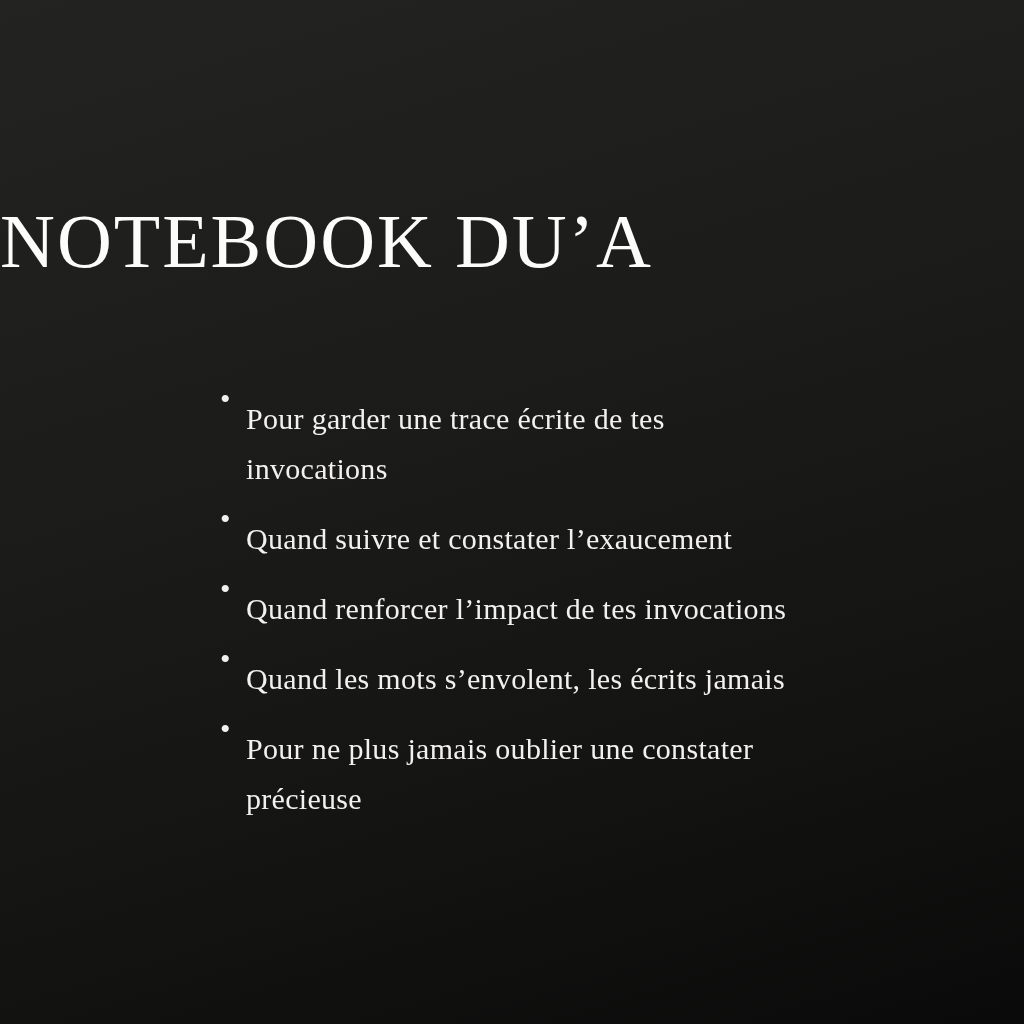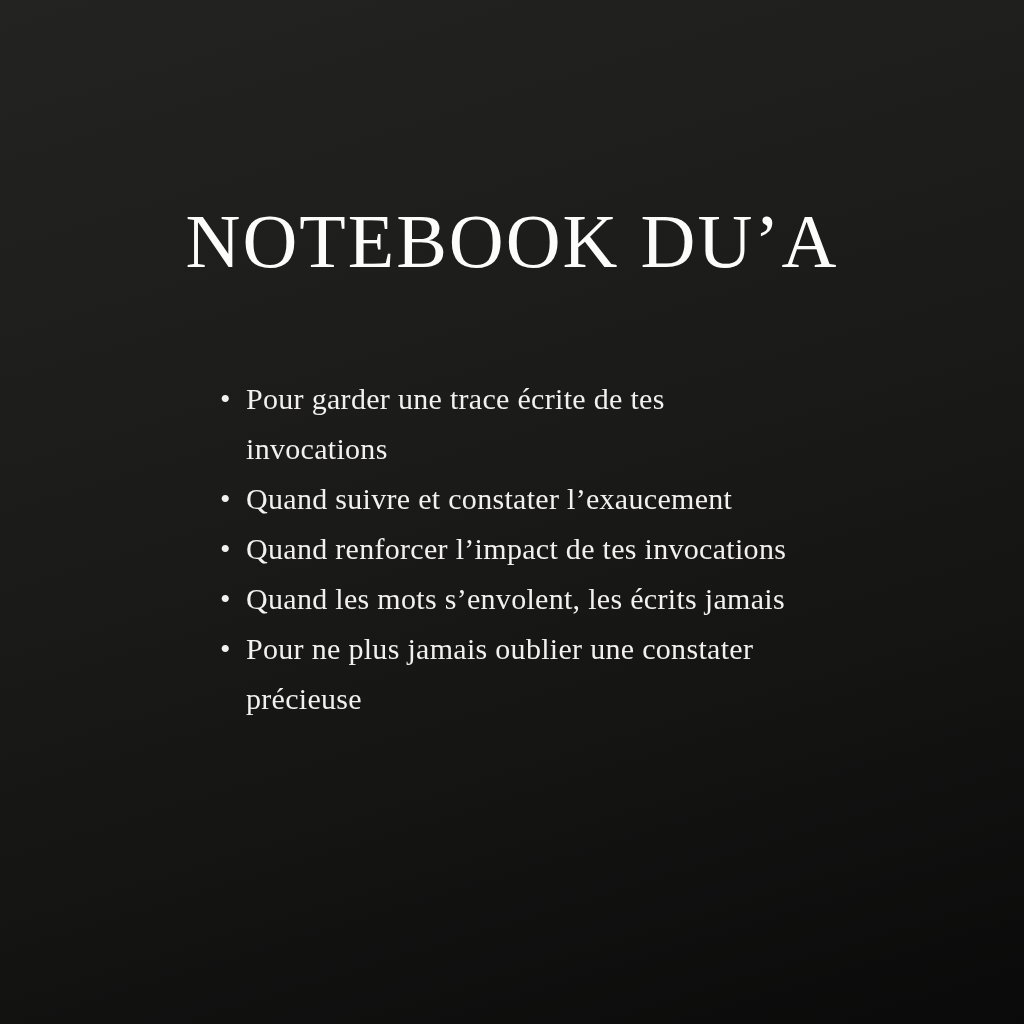--- a/index.html
+++ b/index.html
@@ -19,21 +19,21 @@
       var(--background-bottom, #0a0a0a) 100%
     );
     font-family: "Liberation Serif", "DejaVu Serif", serif;
   }
   .title {
     position: absolute;
     top: 198px;
     left: 0;
     right: 0;
     margin: 0;
-    text-align: center;
+    text-align: left;
     font-size: 76px;
     font-weight: normal;
     letter-spacing: 2px;
     color: var(--title-color, #fcfcfa);
     line-height: 1.15;
   }
   .benefits {
     position: absolute;
     top: 374px;
     left: 220px;
@@ -53,20 +53,21 @@
   .bullet {
     flex: 0 0 26px;
     width: 26px;
     font-size: 30px;
     line-height: 50px;
     color: var(--text-color, #f2f1ee);
   }
   .benefit-text {
     flex: 1 1 auto;
     max-width: 545px;
+    margin-top: 20px;
   }
 </style>
 </head>
 <body>
 
 <div class="canvas">
   <h1 class="title">NOTEBOOK DU’A</h1>
 
   <ul class="benefits">
     <li>

